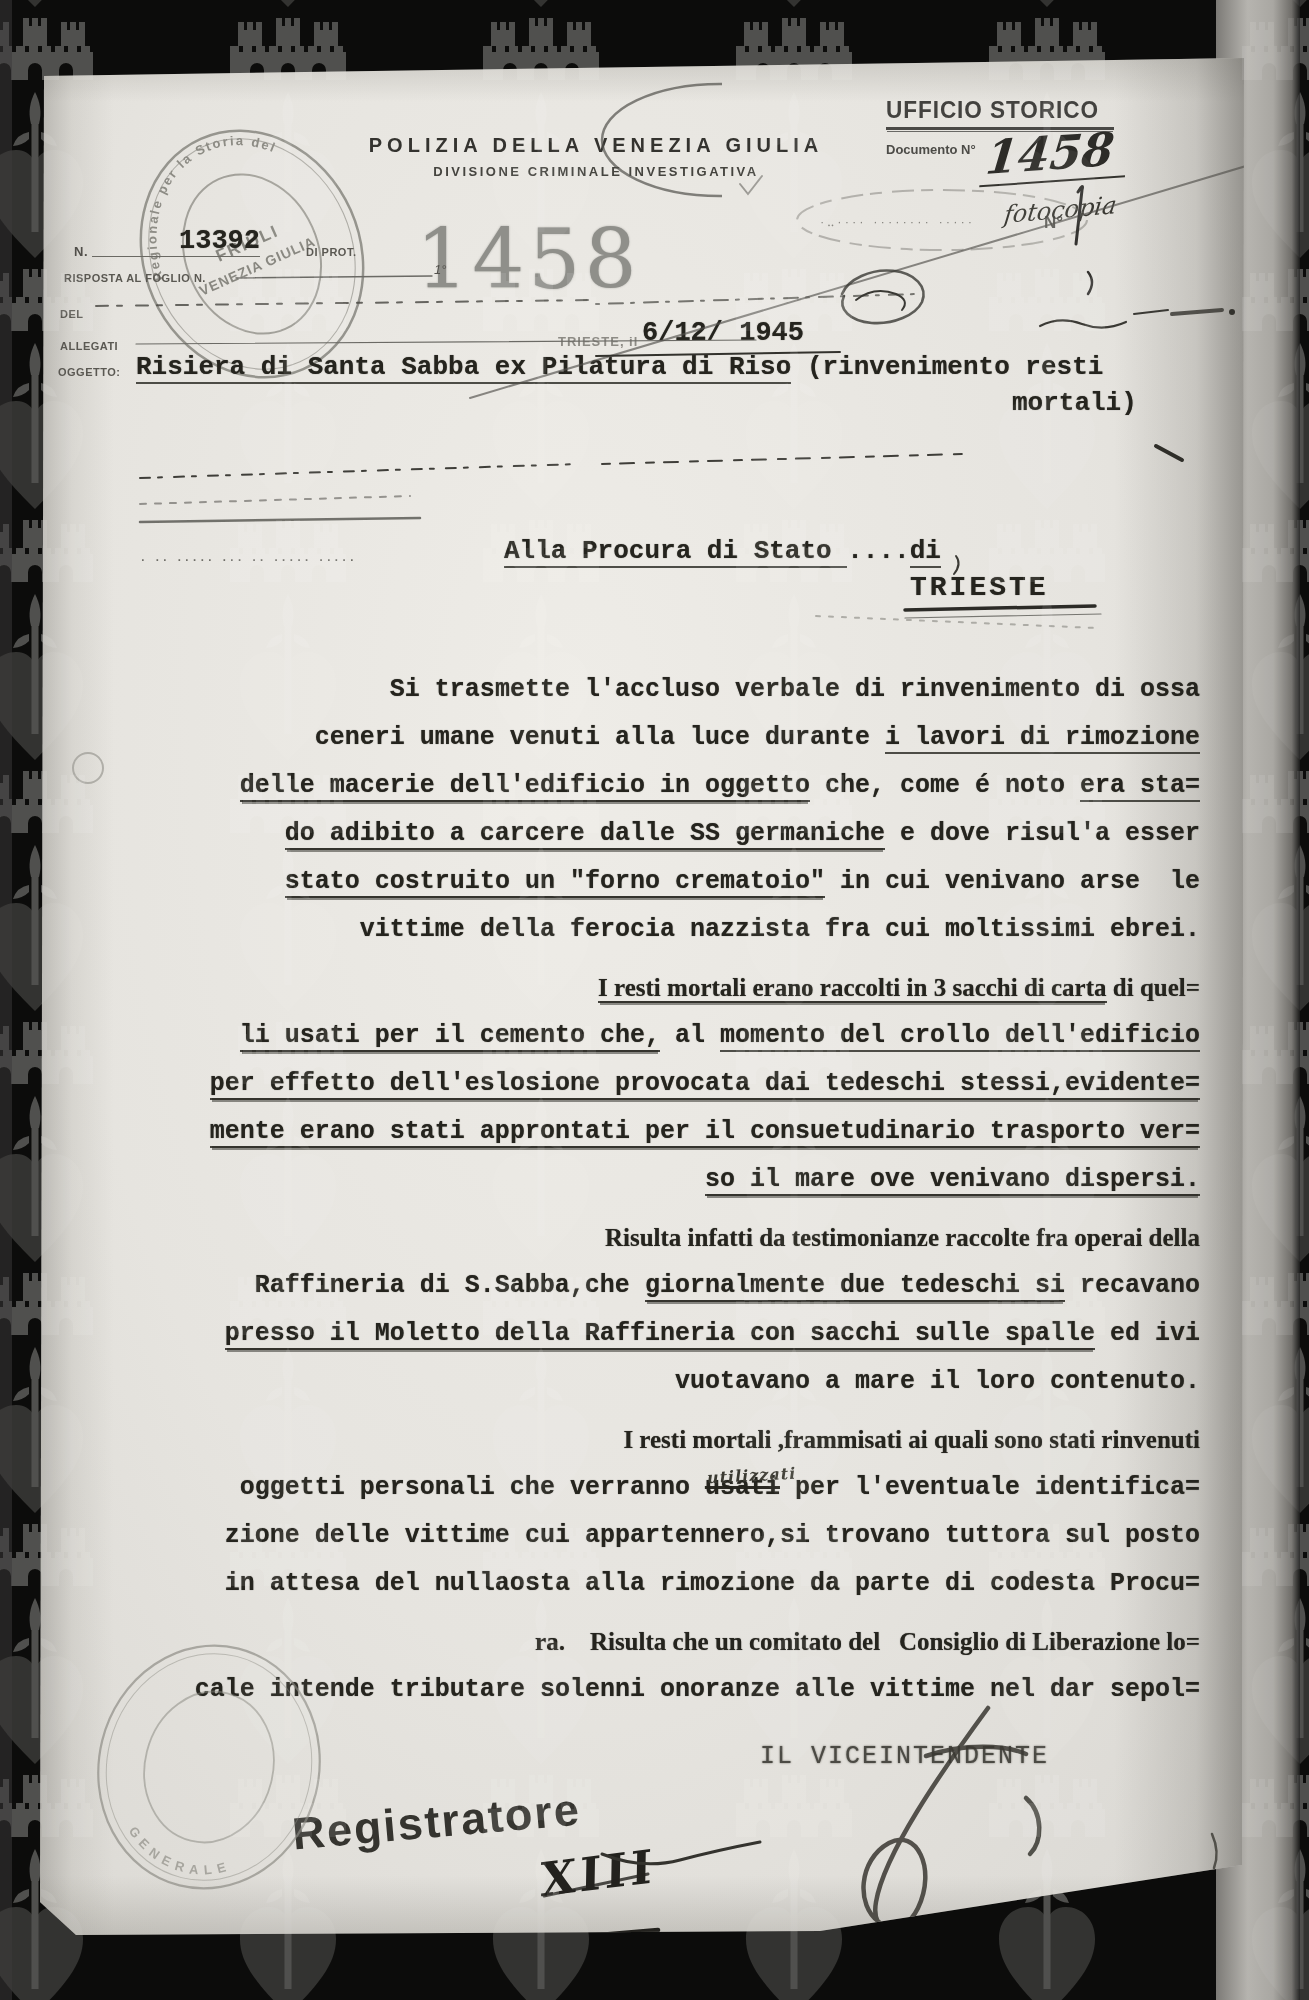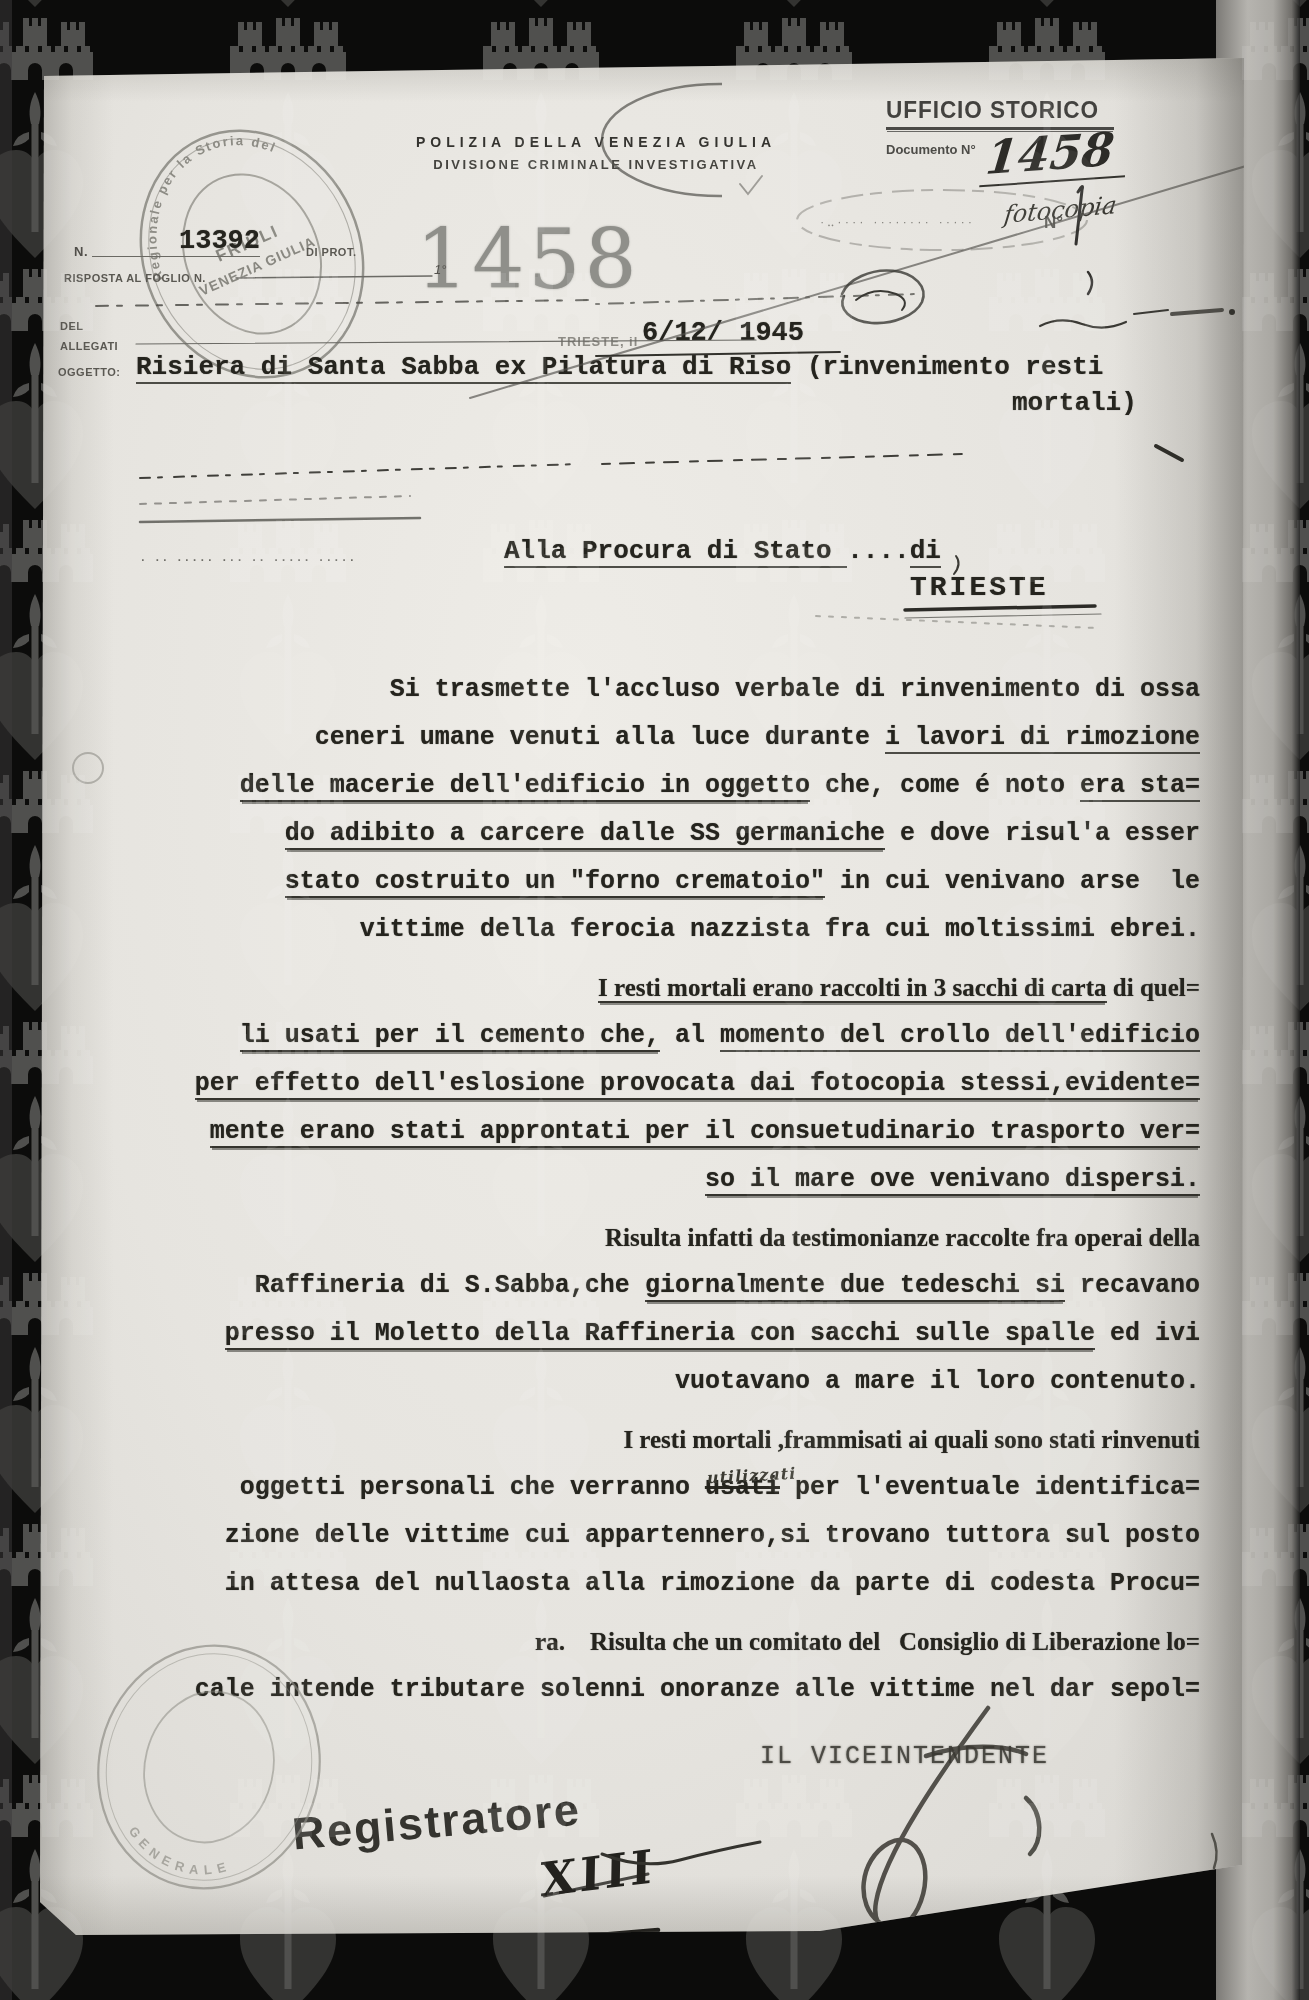--- a/index.html
+++ b/index.html
@@ -21,37 +21,37 @@
       linear-gradient(180deg,rgba(128,126,118,.28) 0,rgba(0,0,0,0) 46px),
       linear-gradient(0deg,rgba(118,116,108,.30) 0,rgba(0,0,0,0) 64px),
       radial-gradient(ellipse at 45% 35%,#eeece7 0%,#e6e4df 55%,#d9d7d2 100%);
     clip-path:polygon(8px 20px,1208px 2px,1206px 1809px,784px 1875px,40px 1879px,4px 1846px);}
   #paper > *{position:absolute;}
   
   .typed{color:#25241e;font-weight:bold;text-shadow:0 0 1px rgba(45,43,35,.65);}
   .label{font-size:11px;font-weight:bold;color:#5a5852;letter-spacing:.5px;}
   
   #letterhead{left:250px;top:78px;width:620px;text-align:center;}
-  #lh-title{font-size:14px;font-weight:bold;letter-spacing:5px;color:#34332f;}
+  #lh-title{font-size:20px;font-weight:bold;letter-spacing:5px;color:#34332f;}
   #lh-sub{font-size:13px;font-weight:bold;letter-spacing:2.5px;color:#45443f;margin-top:7px;}
   
   #uff{left:850px;top:40px;width:310px;}
   #uff-title{font-size:24px;font-weight:bold;letter-spacing:1px;color:#43423f;transform:scaleX(.94);transform-origin:left;}
   #uff-line{width:228px;border-top:3px solid #4a4946;box-shadow:0 3px 0 -1px rgba(74,73,70,.8);margin-top:3px;}
   #uff-doc{display:inline-block;margin-top:12px;font-size:13px;font-weight:bold;color:#4c4b47;}
   #hand-1458{left:96px;top:30px;font-size:46px;font-weight:bold;font-style:italic;color:#2d2c28;
     font-family:"DejaVu Serif",serif;transform:rotate(-4deg) skewX(-10deg);border-bottom:2.5px solid #34332e;padding:0 14px 0 4px;}
   #fotocopia{left:118px;top:100px;font-size:24px;font-style:italic;color:#3a3933;font-family:"DejaVu Serif",serif;
     transform:rotate(-5deg) skewX(-12deg);}
   
   #prot-n{left:38px;top:188px;font-size:13px;font-weight:bold;color:#514f4a;}
   #prot-num{left:56px;top:170px;font-size:27px;width:168px;border-bottom:1.5px solid #6a6963;}
   #prot-di{left:232px;top:190px;padding-left:38px;}
   #prot-reply{left:28px;top:216px;}
-  #prot-del{left:24px;top:264px;}
+  #prot-del{left:24px;top:252px;}
   #prot-alleg{left:24px;top:284px;}
   #prot-ogg{left:22px;top:310px;}
   
   #subject1{left:100px;top:296px;font-size:26px;}
   #subject2{left:976px;top:332px;font-size:26px;}
   
   #big-num{left:380px;top:156px;font-size:82px;letter-spacing:4px;color:#8f8f8a;text-shadow:0 0 2px rgba(125,125,120,.6);}
   #date-place{left:522px;top:278px;font-size:13px;color:#8d8b85;font-weight:bold;letter-spacing:1px;}
   #date-val{left:606px;top:262px;font-size:27px;}
   
@@ -183,21 +183,21 @@
 
     <div id="body-text" class="mono typed">
         <div class="bl"><span>      Si trasmette l'accluso verbale di rinvenimento di ossa</span></div>
         <div class="bl"><span>  ceneri umane venuti alla luce durante </span><span class="u1">i lavori di rimozione</span></div>
         <div class="bl"><span class="u2">delle macerie dell'edificio in oggetto</span><span> che, come é noto </span><span class="u1">era sta=</span></div>
         <div class="bl"><span class="u2">do adibito a carcere dalle SS germaniche</span><span> e dove risul'a esser</span></div>
         <div class="bl"><span class="u2">stato costruito un "forno crematoio"</span><span> in cui venivano arse  le</span></div>
         <div class="bl"><span>vittime della ferocia nazzista fra cui moltissimi ebrei.</span></div>
         <div class="bl pgap"><span>     </span><span class="u2">I resti mortali erano raccolti in 3 sacchi di carta</span><span> di quel=</span></div>
         <div class="bl"><span class="u2">li usati per il cemento che,</span><span> al </span><span class="u1">momento del crollo dell'edificio</span></div>
-        <div class="bl"><span class="u2">per effetto dell'eslosione provocata dai fotocopia stessi,evidente=</span></div>
+        <div class="bl"><span class="u2">per effetto dell'eslosione provocata dai tedeschi stessi,evidente=</span></div>
         <div class="bl"><span class="u2">mente erano stati approntati per il consuetudinario trasporto ver=</span></div>
         <div class="bl"><span class="u2">so il mare ove venivano dispersi.</span></div>
         <div class="bl pgap"><span>     Risulta infatti da testimonianze raccolte fra operai della</span></div>
         <div class="bl"><span>Raffineria di S.Sabba,che </span><span class="u2">giornalmente due tedeschi si</span><span> recavano</span></div>
         <div class="bl"><span class="u2">presso il Moletto della Raffineria con sacchi sulle spalle</span><span> ed ivi</span></div>
         <div class="bl"><span>vuotavano a mare il loro contenuto.</span></div>
         <div class="bl pgap"><span>     I resti mortali ,frammisati ai quali sono stati rinvenuti</span></div>
         <div class="bl"><span>oggetti personali che verranno </span><span class="st noted">usati<span class="note">utilizzati</span></span><span> per l'eventuale identifica=</span></div>
         <div class="bl"><span>zione delle vittime cui appartennero,si trovano tuttora sul posto</span></div>
         <div class="bl"><span>in attesa del nullaosta alla rimozione da parte di codesta Procu=</span></div>

